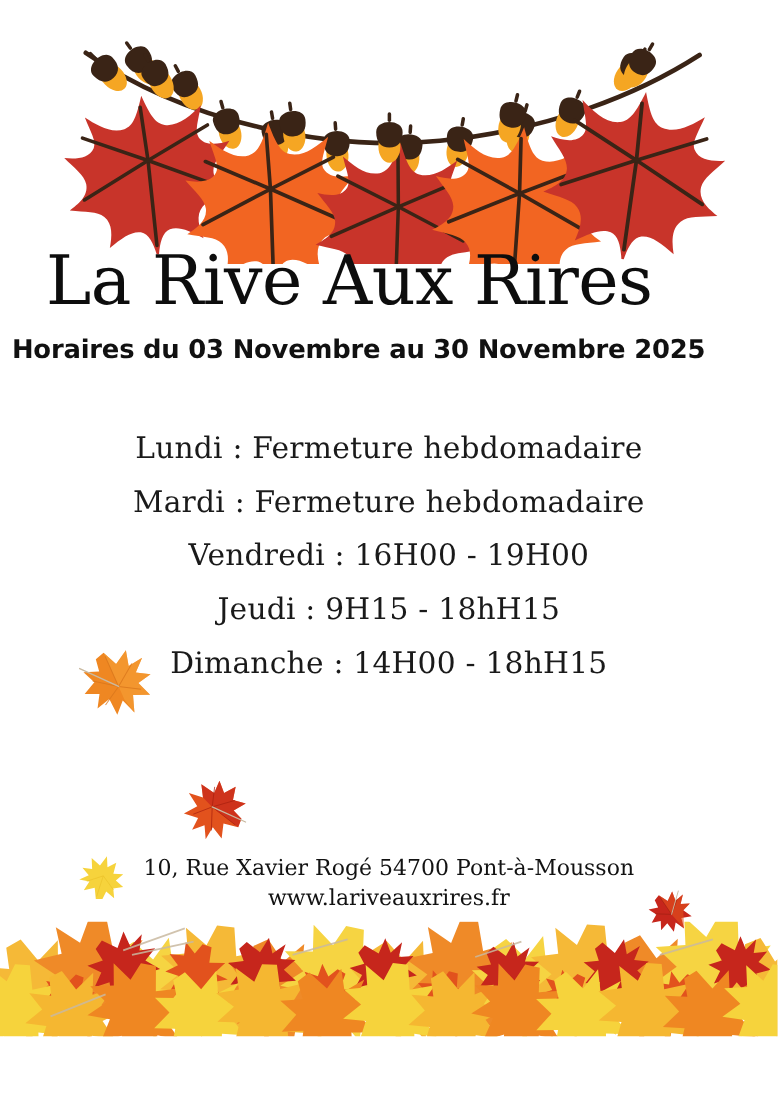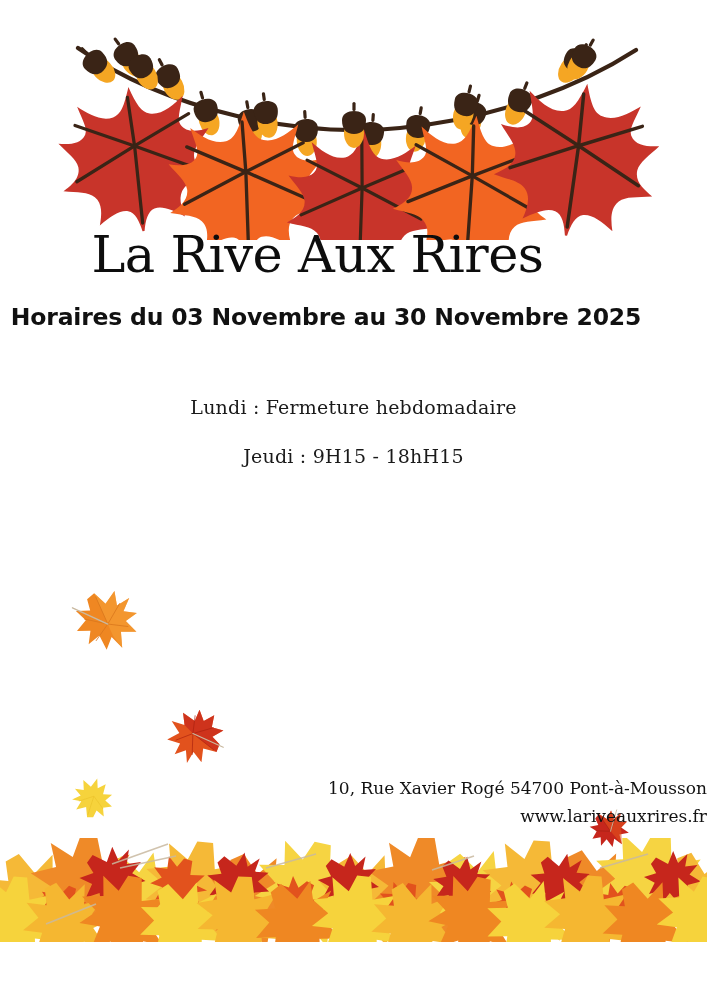--- a/index.html
+++ b/index.html
@@ -28,21 +28,21 @@
   }
 
   
   #title {
     position: absolute;
     left: 0;
     top: 226px;
     width: 635px;
     text-align: center;
     font-family: "DejaVu Serif", "Liberation Serif", serif;
-    font-size: 51px;
+    font-size: 62px;
     line-height: 58px;
     letter-spacing: -0.5px;
     color: #0d0d0d;
     white-space: nowrap;
   }
   #subtitle {
     position: absolute;
     left: 0;
     top: 302px;
     width: 652px;
@@ -58,37 +58,37 @@
 
   #schedule {
     position: absolute;
     left: 0;
     top: 383px;
     width: 707px;
   }
   .sched-line {
     text-align: center;
     font-family: "DejaVu Serif", "Liberation Serif", serif;
-    font-size: 19px;
+    font-size: 27px;
     line-height: 49px;
     color: #1a1a1a;
     letter-spacing: 0.2px;
     white-space: nowrap;
   }
 
   #footer {
     position: absolute;
     left: 0;
     top: 774px;
     width: 707px;
   }
   .foot-line {
-    text-align: right;
+    text-align: center;
     font-family: "DejaVu Serif", "Liberation Serif", serif;
-    font-size: 17px;
+    font-size: 20px;
     line-height: 28px;
     color: #121212;
     white-space: nowrap;
   }
 
   
   #leaf-band {
     position: absolute;
     left: 0;
     top: 838px;
@@ -210,21 +210,24 @@
           <use href="#acornShape"></use>
         </g>
     </g>
   </svg>
 
   <div id="title">La Rive Aux Rires</div>
   <div id="subtitle">Horaires du 03 Novembre au 30 Novembre 2025</div>
 
   <div id="schedule">
     <div class="sched-line">Lundi : Fermeture hebdomadaire</div>
+    <div class="sched-line">Mardi : Fermeture hebdomadaire</div>
+    <div class="sched-line">Vendredi : 16H00 - 19H00</div>
     <div class="sched-line">Jeudi : 9H15 - 18hH15</div>
+    <div class="sched-line">Dimanche : 14H00 - 18hH15</div>
   </div>
 
   <svg class="float-leaf" style="left:56px; top:570px; width:100px; height:100px;" viewBox="-70 -70 140 140">
     <g transform="rotate(-24) scale(0.62)">
       <path d="M0,-66 L14,-34 L44,-52 L36,-20 L68,-24 L44,-2 L70,14 L40,20 L52,52 L20,38 L8,72
                L-4,40 L-26,62 L-28,26 L-58,34 L-42,8 L-70,-4 L-42,-18 L-54,-46 L-24,-34 L-20,-60 L0,-66 Z" fill="#ef8722"></path>
       <path d="M0,-66 L14,-34 L44,-52 L36,-20 L68,-24 L44,-2 L70,14 L40,20 L52,52 L20,38 L8,72 L0,40 Z" fill="#f5a238" opacity="0.55"></path>
       <g stroke="#d9761c" stroke-width="2" fill="none" opacity="0.8">
         <line x1="0" y1="10" x2="0" y2="-58"></line>
         <line x1="0" y1="10" x2="-44" y2="-22"></line>

